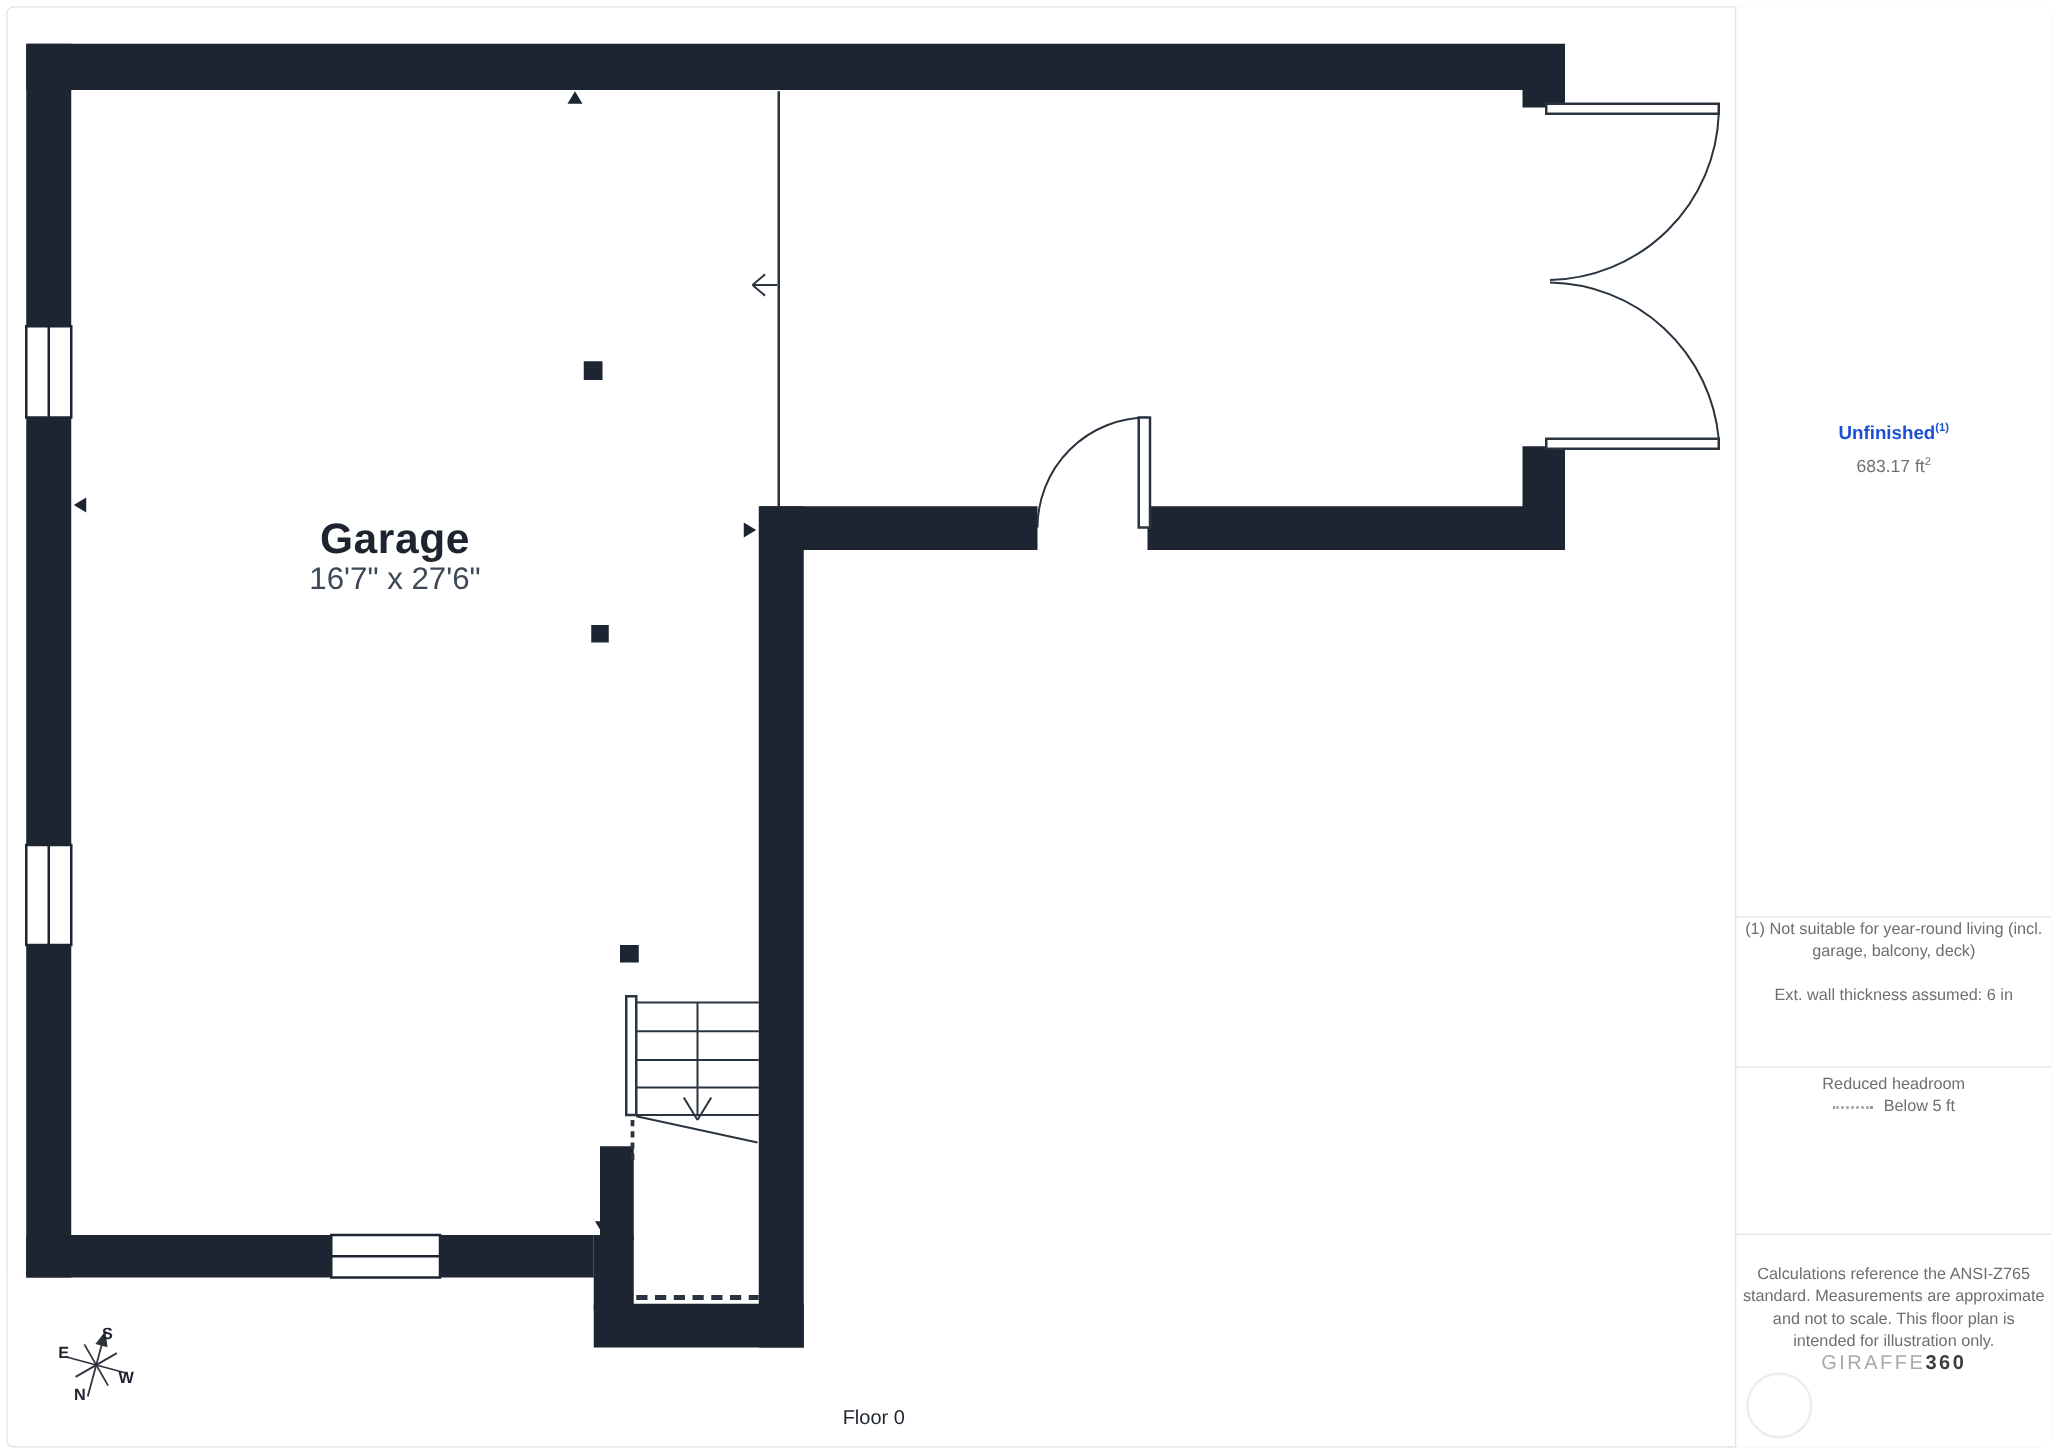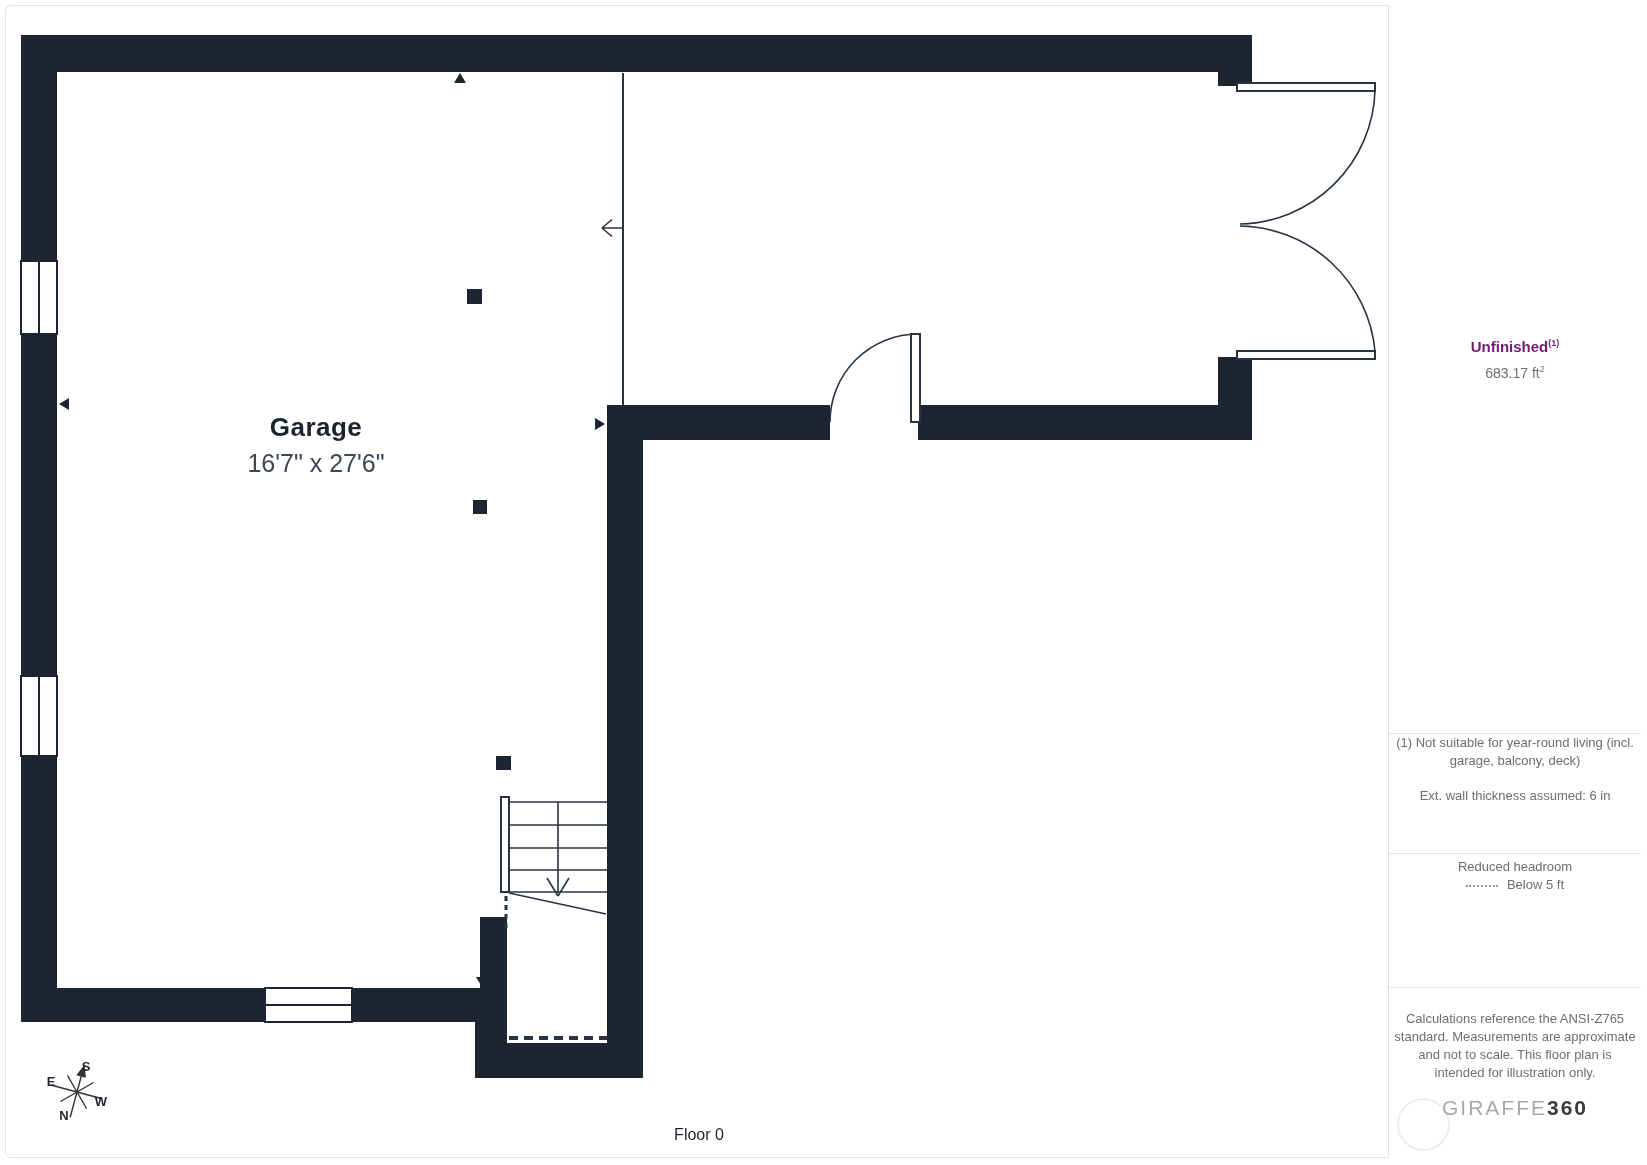--- a/index.html
+++ b/index.html
@@ -10,49 +10,49 @@
     --text-muted:#6e6e6e;
   }
   *{box-sizing:border-box}
   body{margin:0;background:#fff;font-family:"Liberation Sans",sans-serif}
   .page{position:relative;width:1647px;height:1165px;background:#fff;overflow:hidden}
   .card-border{position:absolute;left:5px;top:5px;width:1636px;height:1153px;
     border:1px solid var(--panel-border);border-radius:6px;pointer-events:none}
   svg.plan{position:absolute;left:0;top:0}
   .label{position:absolute;color:var(--text-dark);white-space:nowrap}
   .garage-name{left:316px;top:412px;transform:translateX(-50%);
-    font-size:26px;font-weight:700;letter-spacing:.5px}
+    font-size:34px;font-weight:700;letter-spacing:.5px}
   .garage-dims{left:316px;top:449px;transform:translateX(-50%);
     font-size:25px;font-weight:400;color:#3d4856}
   .floor-label{left:699px;top:1126px;transform:translateX(-50%);
     font-size:16px;font-weight:400}
   .compass-letter{position:absolute;width:14px;text-align:center;
     font-size:13px;font-weight:700;color:var(--text-dark)}
   
   .panel{position:absolute;left:1388px;top:5px;width:253px;height:1153px;
     background:#fff;border-left:1px solid var(--panel-border);color:var(--text-muted)}
   .panel section{width:100%;text-align:center}
   .panel p{margin:0 auto;font-size:13px;line-height:1.38;color:var(--text-muted)}
   .s1{height:728px;display:flex;flex-direction:column;align-items:center;
     justify-content:center;padding-bottom:20px}
-  .area-name{font-size:15px;font-weight:700;color:#701a75}
+  .area-name{font-size:15px;font-weight:700;color:#1d4ed8}
   .area-name sup{font-size:9px;font-weight:700}
   .area-value{font-size:14px;margin-top:9px;color:#707070}
   .area-value sup{font-size:9px}
   .s2{height:120px;border-top:1px solid var(--panel-border);}
   .s2 .footnote{width:242px}
   .s2 .thickness{margin-top:17px}
   .s3{height:134px;border-top:1px solid var(--panel-border);padding-top:4px}
   .s3 .hr-legend{margin-top:0}
   .s3 .hr-desc{width:242px;margin-top:9px}
   .dots{display:inline-block;width:32px;border-top:2px dotted #9b9b9b;
     margin-right:9px;vertical-align:middle}
   .s4{height:171px;border-top:1px solid var(--panel-border);padding-top:22px;position:relative}
   .s4 .disclaimer{width:244px}
-  .logo{margin-top:14px;font-size:21px;letter-spacing:2px;position:relative}
+  .logo{font-size:16px;letter-spacing:2px;position:relative}
   .logo .g{color:#a9a9a9;font-weight:400}
   .logo .n360{color:#3c3c3c;font-weight:700}
   .logo-circle{position:absolute;left:8px;top:110px;width:53px;height:53px;
     border:2px solid #ededed;border-radius:50%}
 </style>
 </head>
 <body>
 
 <div class="page">
   <div class="card-border"></div>

